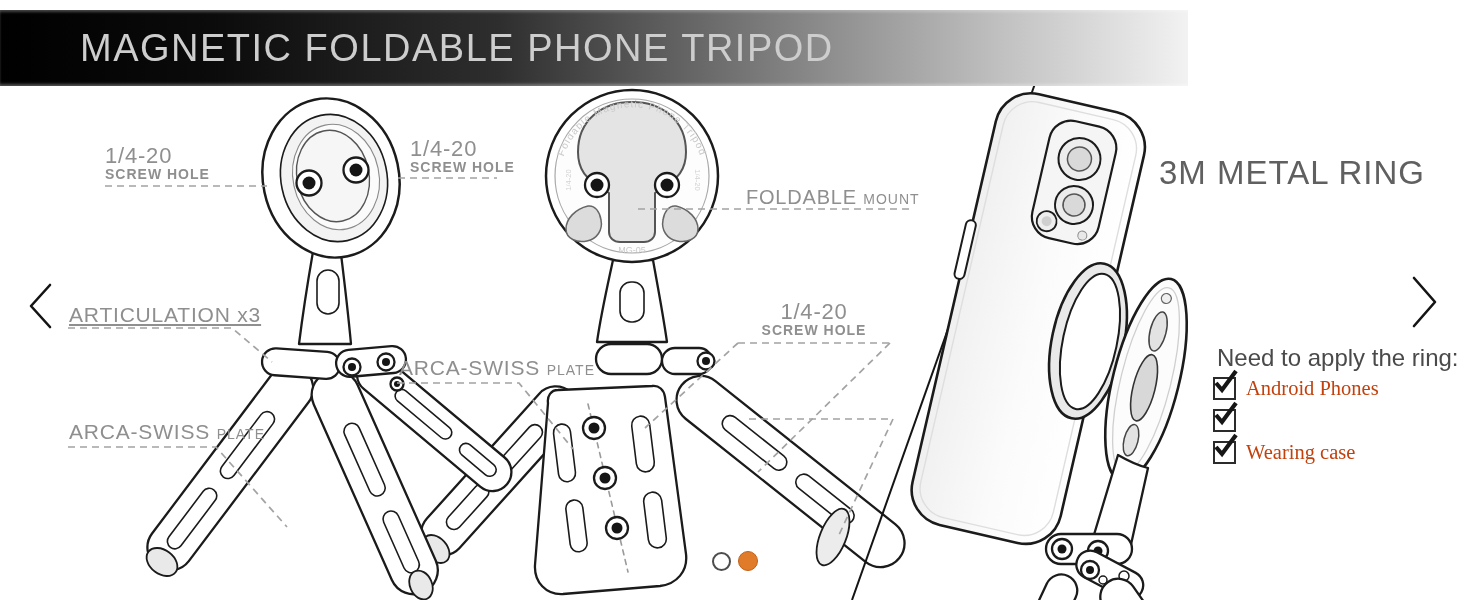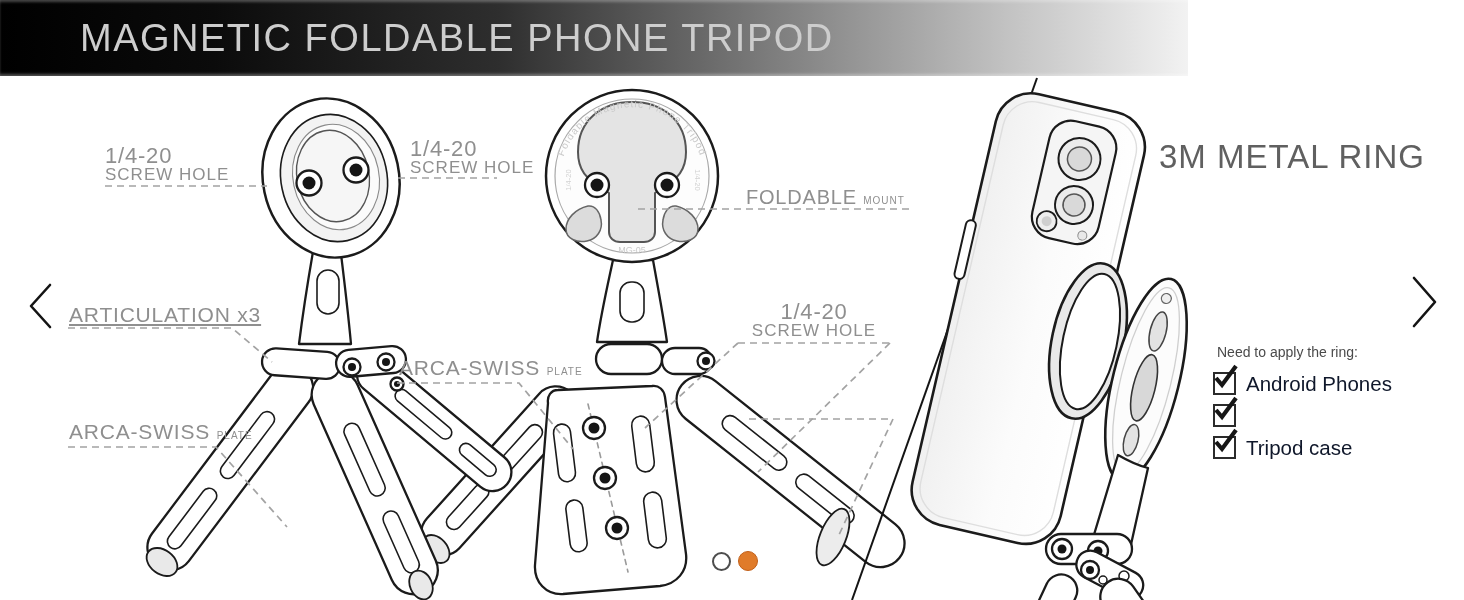--- a/index.html
+++ b/index.html
@@ -1,38 +1,38 @@
 <!DOCTYPE html>
 <html><head>
 <meta charset="utf-8">
 <style>
   html,body{margin:0;padding:0;background:#fff;}
   #stage{position:relative;width:1464px;height:600px;overflow:hidden;background:#fff;
          font-family:"Liberation Sans",sans-serif;}
   
-  #banner{position:absolute;left:0;top:0;width:1188px;height:76px;z-index:4;
+  #banner{position:absolute;left:0;top:10px;width:1188px;height:76px;z-index:4;
     background:linear-gradient(90deg,#000 0%,#0b0b0b 18%,#2e2e2e 42%,#7d7d7d 65%,#c3c3c3 85%,#f2f2f2 100%);
     box-shadow:inset 0 3px 3px -1px rgba(255,255,255,.28), inset 0 -3px 3px -1px rgba(255,255,255,.32);}
   #banner .title{position:absolute;left:80px;top:0;line-height:76px;font-size:38px;
     color:#cdcdcd;letter-spacing:1.5px;white-space:nowrap;}
   
   #art{position:absolute;left:0;top:0;z-index:1;}
   
   .callout{position:absolute;color:#8f8f8f;z-index:2;white-space:nowrap;letter-spacing:.8px;}
   .co-big{font-size:22px;line-height:23px;}
   .co-mid{font-size:21px;line-height:22px;}
-  .co-sub{font-size:17px;line-height:15px;letter-spacing:1px;}
-  .co-inline-sub{font-size:10px;letter-spacing:1px;}
+  .co-sub{font-size:14px;line-height:15px;letter-spacing:1px;font-weight:bold;}
+  .co-inline-sub{font-size:14px;letter-spacing:1px;}
   
   .rp{position:absolute;z-index:2;color:#5c5c5c;}
-  #rp-heading{left:1159px;top:138px;font-size:33px;letter-spacing:1px;color:#606060;}
+  #rp-heading{left:1159px;top:154px;font-size:33px;letter-spacing:1px;color:#606060;}
   #rp-desc{left:1160px;top:184px;width:272px;font-size:19px;line-height:1.34;}
-  #rp-intro{left:1217px;top:344px;font-size:14px;color:#4a4a4a;}
+  #rp-intro{left:1217px;top:344px;font-size:24px;color:#4a4a4a;}
   #rp-list{left:1213px;top:372px;}
-  .check-row{display:flex;height:32px;color:#0f172a;font-size:20.5px;}
+  .check-row{display:flex;align-items:center;height:32px;color:#c2410c;font-size:20.5px;font-family:Liberation Serif, serif;}
   .checkbox{position:relative;width:19px;height:19px;border:2.5px solid #2b2b2b;margin-right:10px;flex:0 0 auto;}
   .checkbox svg{position:absolute;left:-3px;top:-11px;}
   
   .nav-arrow{position:absolute;z-index:5;cursor:pointer;}
   #arrow-left{left:26px;top:281px;}
   #arrow-right{left:1408px;top:274px;}
   .dot{position:absolute;z-index:5;border-radius:50%;cursor:pointer;}
   #dot-1{left:712px;top:552px;width:15px;height:15px;background:#fff;border:2px solid #4d4d4d;}
   #dot-2{left:738px;top:551px;width:18px;height:18px;background:#e07b2a;border:1px solid #c2601a;}
 </style>
@@ -264,21 +264,21 @@
           <path d="M4 15 L10 22 L24 3" stroke="#161616" stroke-width="4.2" fill="none"></path>
         </svg>
       </span>
     </div>
     <div class="check-row">
       <span class="checkbox">
         <svg width="27" height="27" viewBox="0 0 27 27">
           <path d="M4 15 L10 22 L24 3" stroke="#161616" stroke-width="4.2" fill="none"></path>
         </svg>
       </span>
-      <span>Tripod case</span>
+      <span>Wearing case</span>
     </div>
   </div>
 
   <div class="nav-arrow" id="arrow-left">
     <svg width="30" height="50" viewBox="0 0 30 50">
       <path d="M 24 4 L 5 25 L 24 46" stroke="#141414" stroke-width="2.6" fill="none" stroke-linecap="round" stroke-linejoin="round"></path>
     </svg>
   </div>
   <div class="nav-arrow" id="arrow-right">
     <svg width="32" height="56" viewBox="0 0 32 56">

